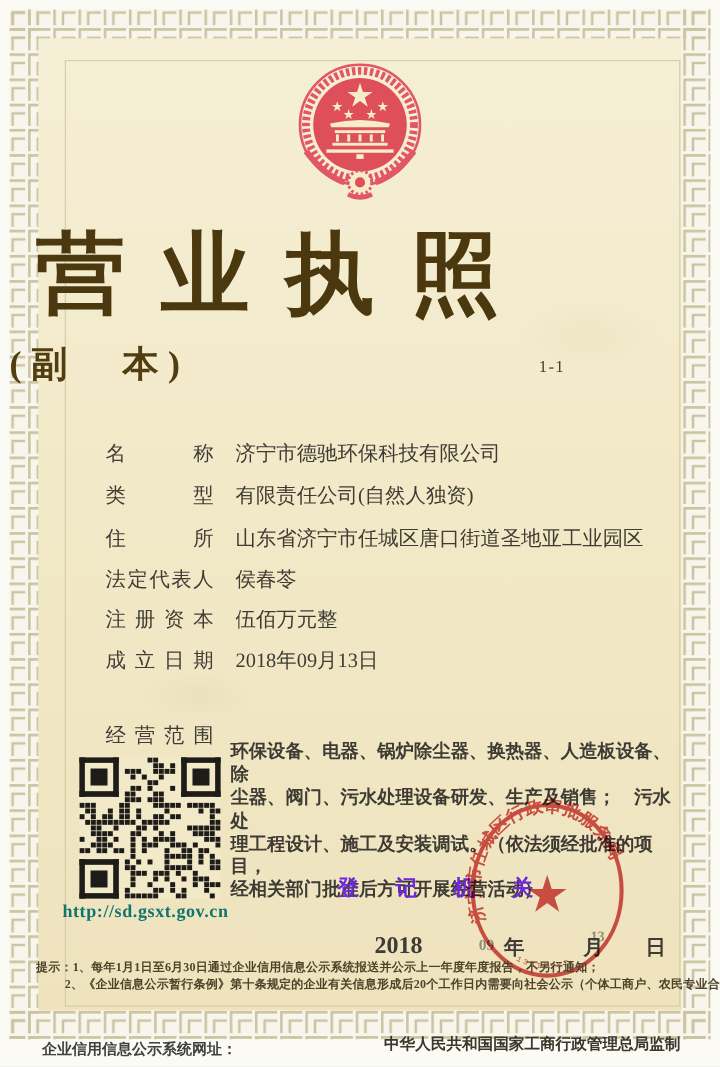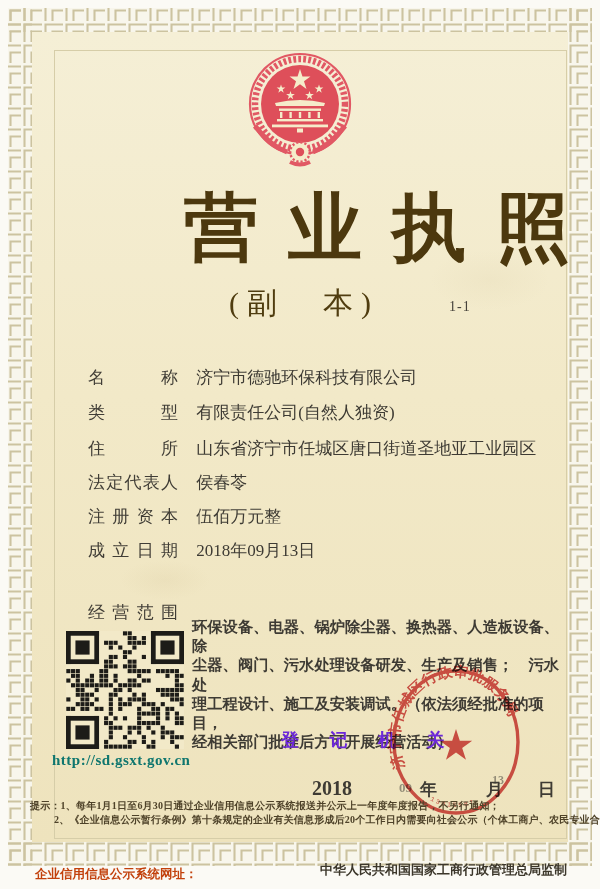--- a/index.html
+++ b/index.html
@@ -16,49 +16,49 @@
   }
   .smudge{position:absolute;border-radius:50%;pointer-events:none;}
   #border-art{position:absolute;left:0;top:0;pointer-events:none;}
   .inner-rule{
     position:absolute;left:54px;top:50px;width:511px;height:787px;
     border:1.4px solid #d6cda8;pointer-events:none;
   }
   
   #emblem{position:absolute;left:238px;top:40px;}
   .cert-title{
-    position:absolute;left:0;right:0;top:186px;text-align:right;
+    position:absolute;left:0;right:0;top:186px;text-align:left;
     font-family:"Liberation Sans",sans-serif;font-weight:900;
     font-size:74px;line-height:84px;letter-spacing:30px;text-indent:30px;
     color:#4c380e;
   }
   .cert-subtitle{
-    position:absolute;left:0;right:0;top:283px;text-align:center;
-    font-size:30px;font-weight:400;letter-spacing:8px;text-indent:8px;color:#503d10;
+    position:absolute;left:0;right:0;top:283px;
+    font-size:30px;font-weight:700;letter-spacing:8px;text-indent:8px;color:#503d10;
   }
   .page-no{position:absolute;left:449px;top:299px;font-size:14px;color:#45413a;letter-spacing:1px;}
   .credit-line{position:absolute;left:222px;top:327px;font-size:15px;font-weight:700;color:#3d3a31;}
   .credit-code{font-family:"Liberation Mono",monospace;font-size:13px;font-weight:700;margin-left:11px;letter-spacing:.5px;}
   
   .row{position:absolute;left:88px;font-size:17px;font-weight:400;white-space:nowrap;}
   .flabel{display:inline-block;width:90px;text-align:justify;text-align-last:justify;vertical-align:top;color:#403d36;}
   .fvalue{display:inline-block;margin-left:14px;color:#3e3b34;}
   .scope-value{
     position:absolute;left:192px;top:601px;width:374px;
     font-size:15.3px;line-height:19.2px;font-weight:700;color:#3e3b34;margin-top:16px;
   }
   
   #qr{position:absolute;left:66px;top:631px;}
   .qr-url{position:absolute;left:52px;top:752px;font-size:15px;font-weight:700;color:#0f766e;letter-spacing:.5px;}
   .reg-label{position:absolute;left:281px;top:728px;font-size:18px;font-weight:700;letter-spacing:13px;color:#6d28d9;white-space:nowrap;}
   .date-part{position:absolute;font-size:17px;font-weight:700;color:#3e3b34;}
   .date-faint{position:absolute;font-size:13px;font-weight:700;color:#4a463e;opacity:.55;}
   #seal{position:absolute;left:383px;top:664px;mix-blend-mode:multiply;opacity:.88;}
   .note{position:absolute;font-size:10px;font-weight:700;color:#4e4229;white-space:nowrap;letter-spacing:.2px;}
-  .footer-text{position:absolute;font-size:12.5px;font-weight:700;color:#c2410c;white-space:nowrap;}
+  .footer-text{position:absolute;font-size:12.5px;font-weight:700;color:#404040;white-space:nowrap;}
 </style>
 </head>
 <body>
 
 <div id="photo">
 
   <div class="band-bg"></div>
   <div class="paper"></div>
   <div class="smudge" style="left:120px;top:560px;width:90px;height:40px;background:radial-gradient(closest-side,rgba(190,170,120,.10),rgba(190,170,120,0));"></div>
   <div class="smudge" style="left:430px;top:250px;width:120px;height:60px;background:radial-gradient(closest-side,rgba(190,170,120,.08),rgba(190,170,120,0));"></div>

